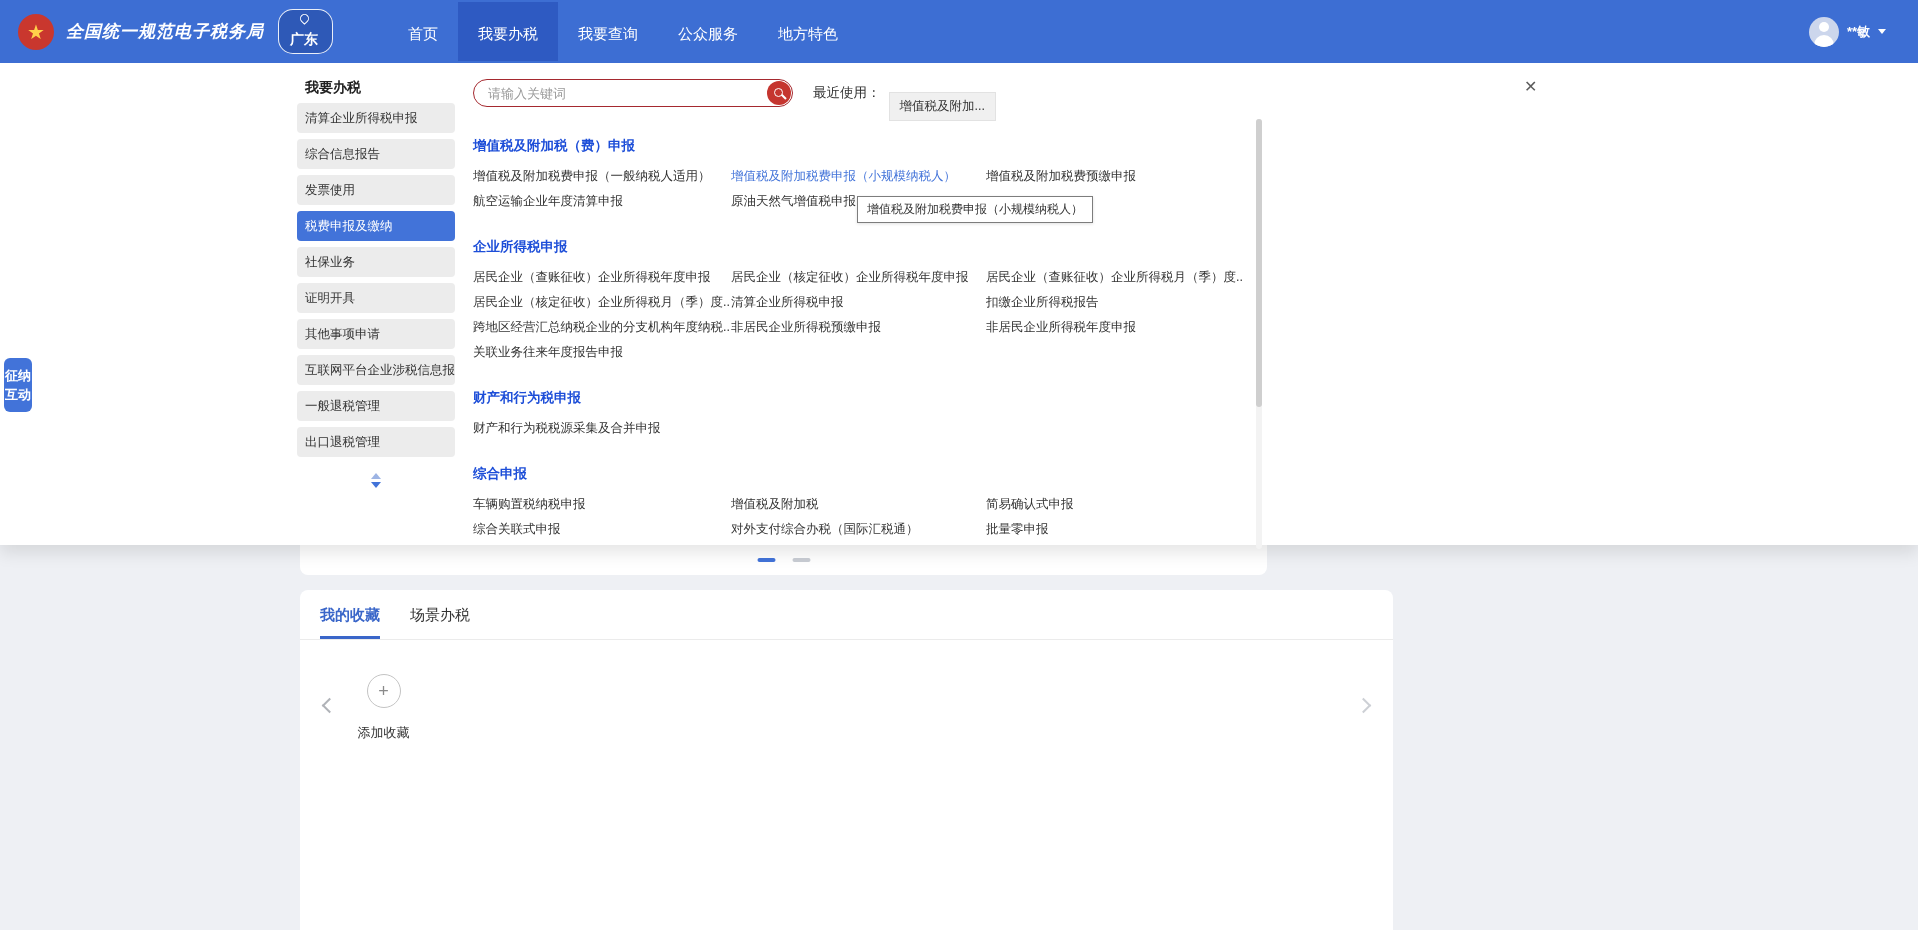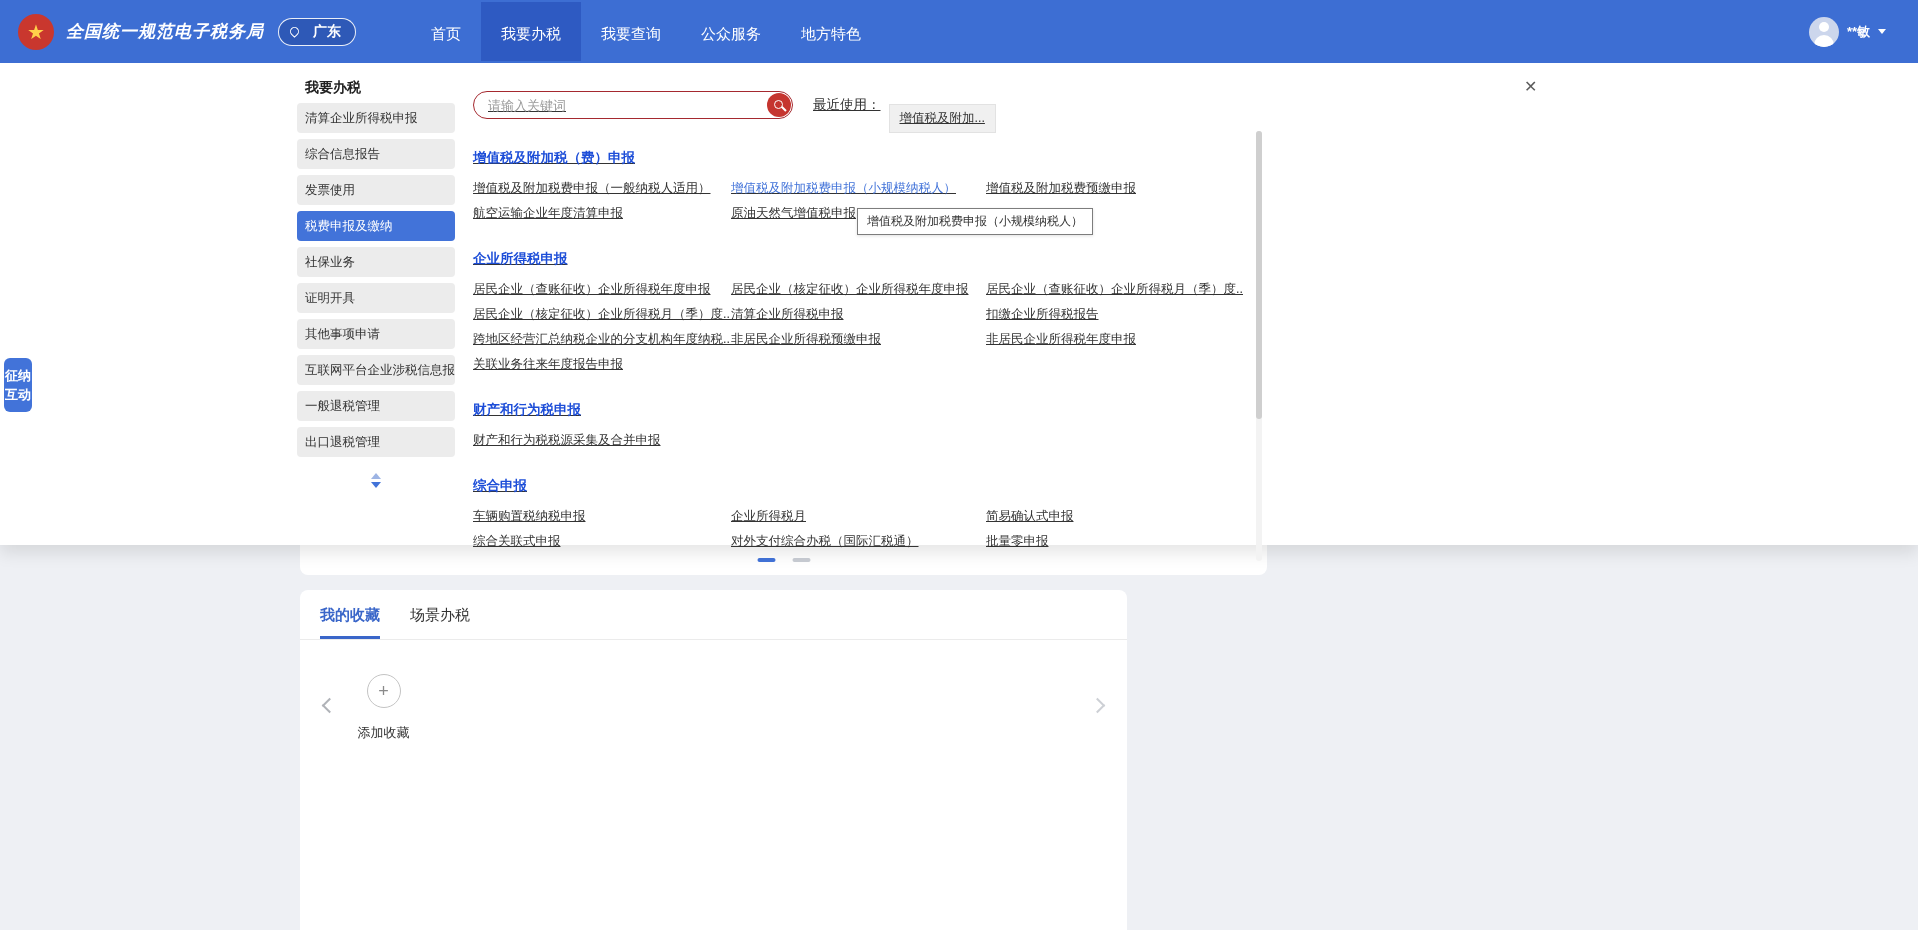--- a/index.html
+++ b/index.html
@@ -16,24 +16,24 @@
     position:absolute; top:0; left:0; width:1918px; height:63px;
     background:#3d6ed3; display:flex; align-items:center; color:#fff; z-index:50;
   }
   .logo {
     margin-left:18px; width:36px; height:36px; border-radius:50%;
     background:#c9372e; display:flex; align-items:center; justify-content:center;
     font-size:20px; color:#ffd24a; flex:0 0 auto;
   }
   .site-title { font-size:17px; font-weight:bold; margin-left:12px; letter-spacing:1px; white-space:nowrap;font-style:italic; }
   .region-badge {
-    margin-left:14px; display:flex; align-items:center; gap:14px;
+    margin-left:14px; display:flex; align-items:center; gap:8px;
     padding:4px 14px 4px 11px; border:1px solid rgba(255,255,255,0.9);
     border-radius:15px; background:rgba(8,36,110,0.28);
-    font-size:14px; font-weight:bold; cursor:pointer;
+    font-size:14px; font-weight:bold; cursor:pointer;flex-direction:column;
   }
   .pin { width:9px; height:9px; border:1.5px solid #fff; border-radius:50% 50% 50% 0; transform:rotate(-45deg); }
   .main-nav { margin-left:55px; display:flex; height:59px; }
   .nav-item { padding:0 20px; line-height:63px; font-size:15px; cursor:pointer; white-space:nowrap; }
   .nav-item.active { background:#2e5ac2; }
   .user-area { margin-left:auto; margin-right:32px; display:flex; align-items:center; gap:8px; cursor:pointer; }
   .avatar { width:30px; height:30px; border-radius:50%; background:#ccd6ec; position:relative; overflow:hidden; }
   .avatar::before { content:''; position:absolute; top:5px; left:50%; transform:translateX(-50%);
     width:10px; height:10px; border-radius:50%; background:#fff; }
   .avatar::after { content:''; position:absolute; top:18px; left:50%; transform:translateX(-50%);
@@ -52,21 +52,21 @@
   
   .banner-bottom {
     position:absolute; left:300px; top:500px; width:967px; height:75px;
     background:#fff; border-radius:0 0 8px 8px; z-index:10;
   }
   .carousel-dots { position:absolute; left:50%; transform:translateX(-50%); top:58px; display:flex; gap:17px; }
   .dot { width:18px; height:4px; border-radius:2px; background:#c9cdd4; cursor:pointer; }
   .dot.active { background:#4273d9; }
 
   .fav-card {
-    position:absolute; left:300px; top:590px; width:827px; height:340px;
+    position:absolute; left:300px; top:590px; width:1093px; height:340px;
     background:#fff; border-radius:8px 8px 0 0; z-index:10;
   }
   .tabs-row { display:flex; gap:30px; padding:16px 20px 0; border-bottom:1px solid #ebebeb; }
   .tab { font-size:15px; color:#333; padding-bottom:11px; cursor:pointer; border-bottom:3px solid transparent; }
   .tab.active { color:#3a66c9; font-weight:bold; border-bottom-color:#3a66c9; }
   .add-fav { position:absolute; left:46px; top:84px; width:75px; text-align:center; cursor:pointer; }
   .add-circle {
     width:34px; height:34px; border:1px solid #c4c4c4; border-radius:50%;
     margin:0 auto; display:flex; align-items:center; justify-content:center;
     font-size:18px; color:#8a8a8a;
@@ -86,21 +86,21 @@
   .side-item {
     height:30px; line-height:30px; margin:6px 2px 0 2px; background:#ececec;
     border-radius:4px; padding:0 8px; font-size:12.5px; color:#333;
     white-space:nowrap; overflow:hidden; cursor:pointer;
   }
   .side-item.active { background:#4273d9; color:#fff; }
   .side-caret { margin-top:16px; display:flex; flex-direction:column; align-items:center; gap:3px; cursor:pointer; }
   .caret-up { width:0; height:0; border-left:5px solid transparent; border-right:5px solid transparent; border-bottom:6px solid #9db4e4; }
   .caret-dn { width:0; height:0; border-left:5px solid transparent; border-right:5px solid transparent; border-top:6px solid #4273d9; }
 
-  .menu-main { position:absolute; left:457px; top:16px; width:806px; height:100%; padding:12px 0 0 16px;text-decoration:underline; }
+  .menu-main { position:absolute; left:457px; top:4px; width:806px; height:100%; padding:12px 0 0 16px; }
   .search-row { display:flex; align-items:center; height:28px; }
   .search-box {
     width:320px; height:28px; border:1.5px solid #a5292f; border-radius:15px;
     display:flex; align-items:center; position:relative; padding:0 30px 0 14px; background:#fff;
   }
   .search-box input { border:none; outline:none; width:100%; font-size:13px; color:#333; background:transparent;
     font-family:"Liberation Sans","DejaVu Sans",sans-serif; }
   .search-box input::placeholder { color:#9a9a9a; }
   .search-btn {
     position:absolute; right:1px; top:1px; width:24px; height:24px; border-radius:50%;
@@ -234,21 +234,21 @@
           <div class="menu-link">非居民企业所得税年度申报</div>
           <div class="menu-link">关联业务往来年度报告申报</div>
         </div>
         <div class="section-title">财产和行为税申报</div>
         <div class="menu-grid">
           <div class="menu-link">财产和行为税税源采集及合并申报</div>
         </div>
         <div class="section-title">综合申报</div>
         <div class="menu-grid">
           <div class="menu-link">车辆购置税纳税申报</div>
-          <div class="menu-link">企业所得税月</div>
+          <div class="menu-link">增值税及附加税</div>
           <div class="menu-link">简易确认式申报</div>
           <div class="menu-link">综合关联式申报</div>
           <div class="menu-link">对外支付综合办税（国际汇税通）</div>
           <div class="menu-link">批量零申报</div>
         </div>
       </div>
 
     <div class="tooltip">增值税及附加税费申报（小规模纳税人）</div>
 
     <div class="scrollbar">

